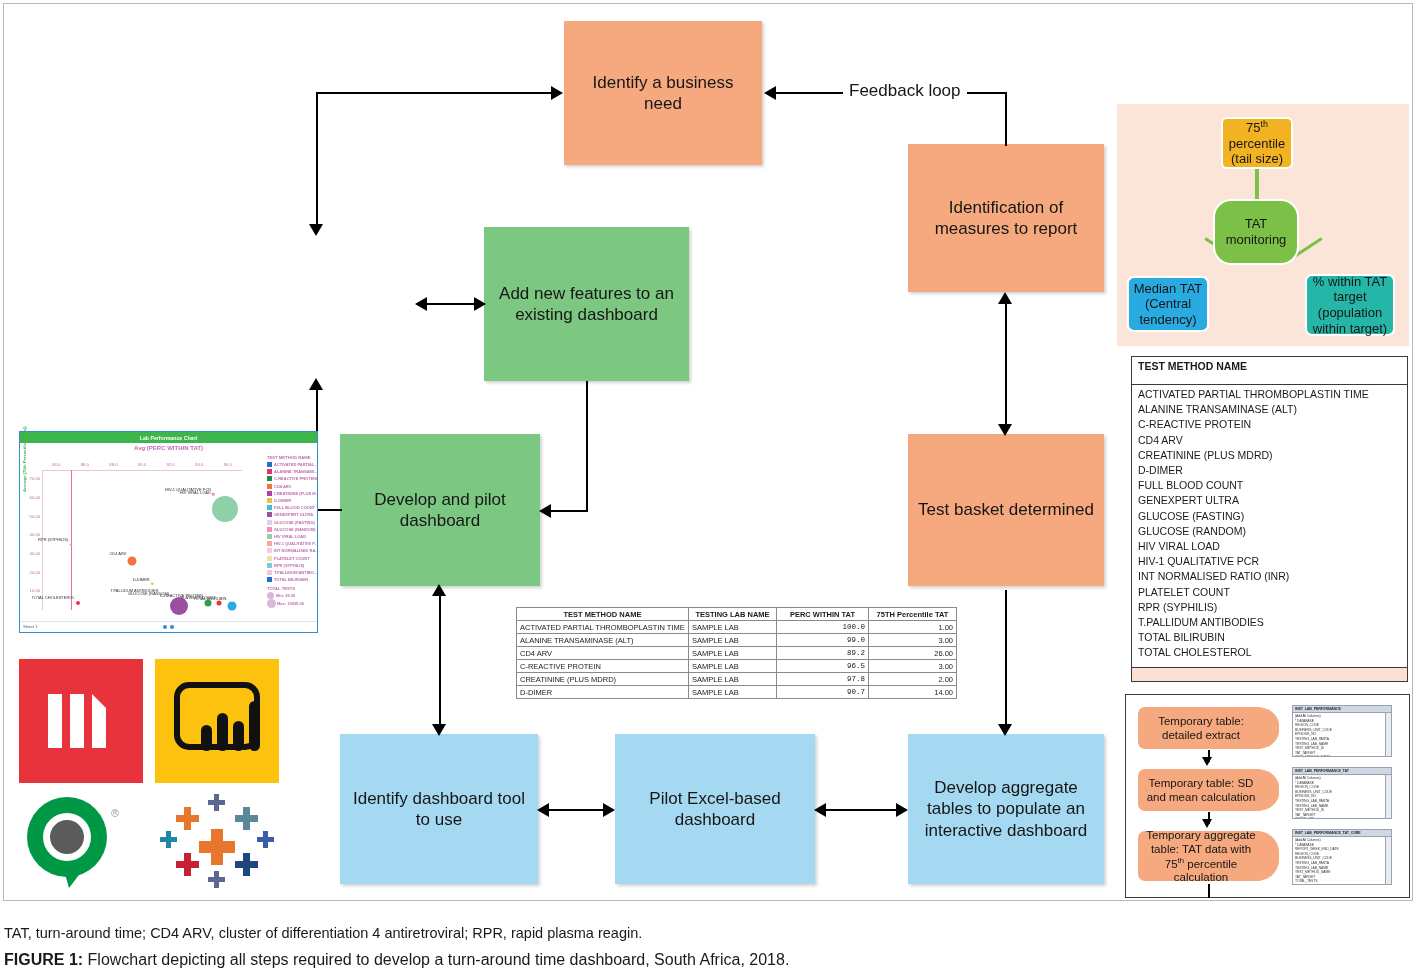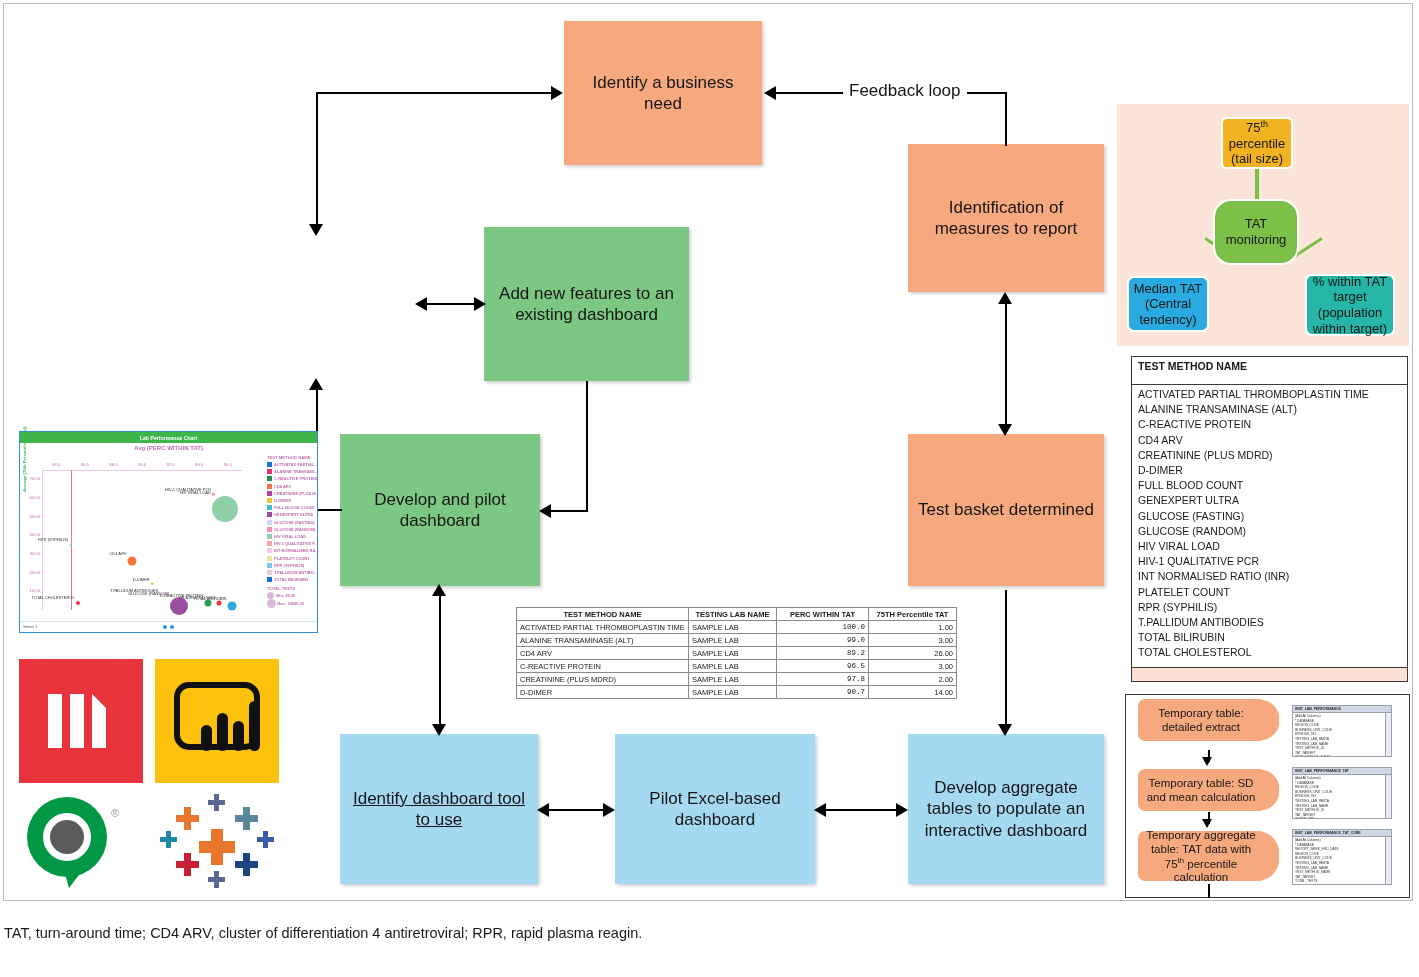--- a/index.html
+++ b/index.html
@@ -119,21 +119,21 @@
   </div>
 
   <div class="node green" style="left:340px;top:434px;width:200px;height:152px;">
     <span>Develop and pilot dashboard</span>
   </div>
 
   <div class="node orange" style="left:908px;top:434px;width:196px;height:152px;">
     <span>Test basket determined</span>
   </div>
 
-  <div class="node blue" style="left:340px;top:734px;width:198px;height:150px;text-decoration:underline;">
+  <div class="node blue" style="left:340px;top:734px;width:198px;height:150px;">
     <span>Identify dashboard tool to use</span>
   </div>
 
   <div class="node blue" style="left:615px;top:734px;width:200px;height:150px;">
     <span>Pilot Excel-based dashboard</span>
   </div>
 
   <div class="node blue" style="left:908px;top:734px;width:196px;height:150px;">
     <span>Develop aggregate tables to populate an interactive dashboard</span>
   </div>
@@ -271,21 +271,21 @@
         <tr>
           <td class="c0">D-DIMER</td>
           <td class="c1">SAMPLE LAB</td>
           <td class="c2 num">90.7</td>
           <td class="c3 num">14.00</td>
         </tr>
       </tbody>
   </table>
 
   <div class="temppanel">
-    <div class="cyl" style="left:12px;top:4px;width:142px;height:42px;">
+    <div class="cyl" style="left:12px;top:12px;width:142px;height:42px;">
       <span>Temporary table: detailed extract</span>
     </div>
     <div class="cyl" style="left:12px;top:74px;width:142px;height:42px;">
       <span>Temporary table: SD and mean calculation</span>
     </div>
     <div class="cyl" style="left:12px;top:136px;width:142px;height:50px;">
       <span><span>Temporary aggregate table: TAT data with 75</span><sup>th</sup><span> percentile calculation</span></span>
     </div>
 
     <div class="ln lnv" style="left:82px;top:55px;height:12px;"></div>
@@ -550,13 +550,16 @@
         </g>
         <g fill="#3B5CA8">
           <rect x="108" y="38" width="5" height="17"></rect>
             <rect x="102" y="44" width="17" height="5"></rect>
         </g>
       </g>
     </svg>
   </div>
 
   <div class="cap1">TAT, turn-around time; CD4 ARV, cluster of differentiation 4 antiretroviral; RPR, rapid plasma reagin.</div>
+  <div class="cap2">
+    <b>FIGURE 1:</b><span> Flowchart depicting all steps required to develop a turn-around time dashboard, South Africa, 2018.</span>
+  </div>
 </div>
 
 </body></html>

